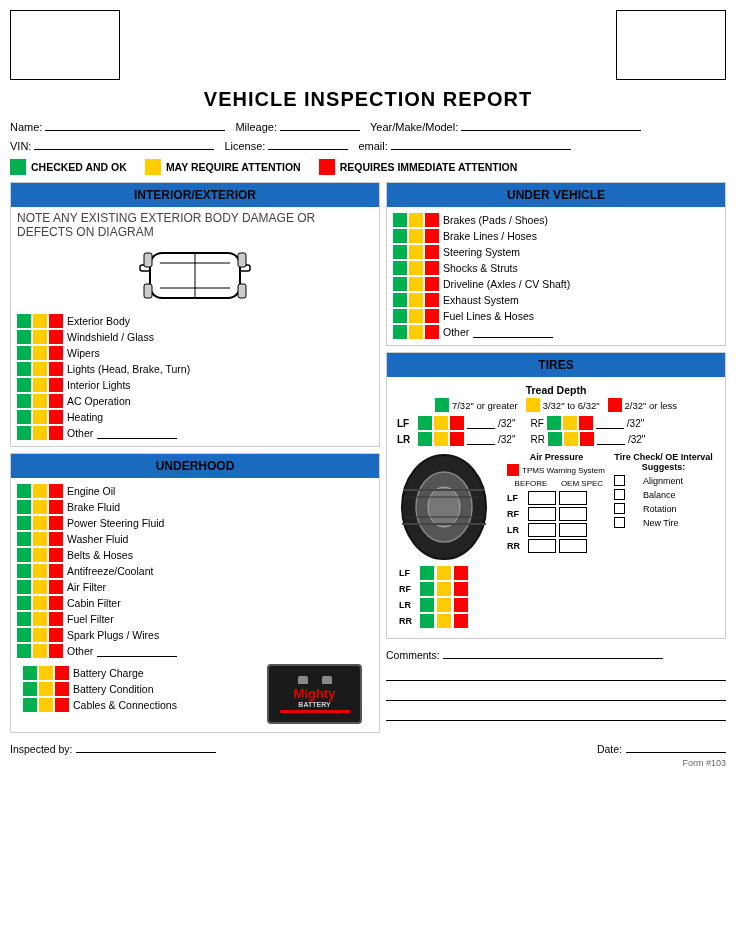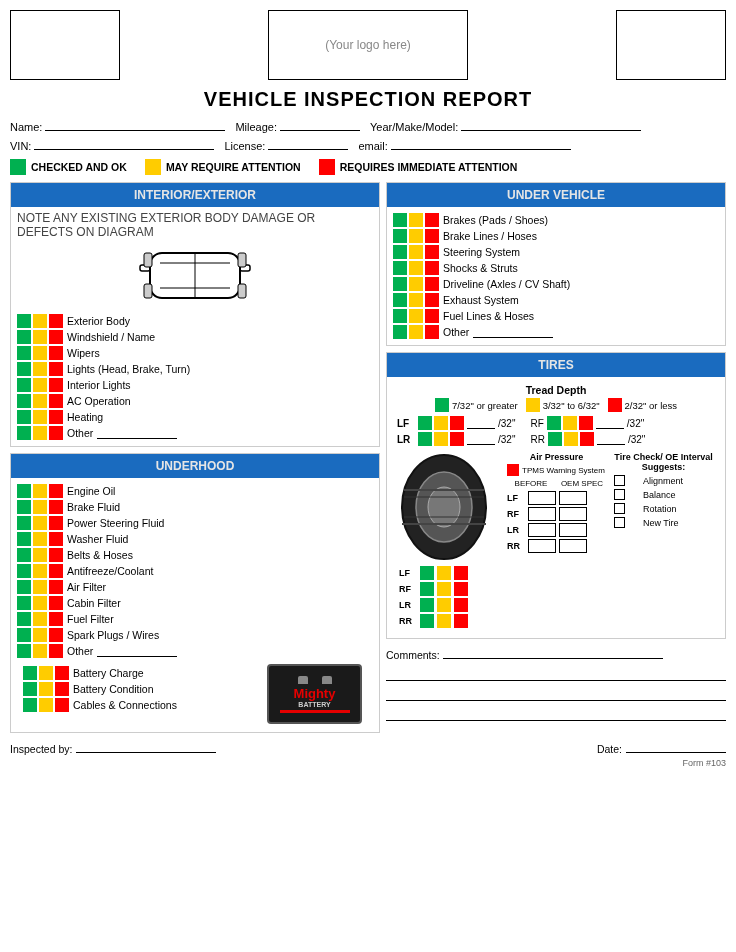--- a/index.html
+++ b/index.html
@@ -80,21 +80,21 @@
     .sq-yellow { background: #ffcc00; }
     .sq-red { background: #ff0000; }
     .main-grid {
       display: flex;
       gap: 6px;
     }
     .left-col { width: 370px; flex-shrink: 0; }
     .right-col { flex: 1; }
     .section-header {
       background: #1a6bbf;
-      color: #e5e5e5;
+      color: #000000;
       text-align: center;
       font-weight: bold;
       font-size: 12px;
       padding: 4px 0;
       border: 1.5px solid #1a6bbf;
     }
     .section-box {
       border: 1.5px solid #ccc;
       margin-bottom: 6px;
     }
@@ -273,23 +273,20 @@
       margin: 0 4px;
     }
     .battery-logo { font-size: 13px; font-weight: 900; color: #e60000; }
     .battery-sub { font-size: 7px; color: #ccc; }
   </style>
 </head>
 <body>
 
 <div class="header-row">
   <div class="logo-box"></div>
-  <div class="center-logo">
-    <span>(Your logo here)</span>
-  </div>
   <div class="logo-box"></div>
 </div>
 
 <div class="page-title">VEHICLE INSPECTION REPORT</div>
 
 <div class="form-row">
   <div class="form-field">
     <label>Name:</label>
     <span class="form-line form-line-lg"></span>
   </div>
@@ -373,21 +370,21 @@
                 <span class="cb cb-r"></span>
               </span>
               <span class="check-label">Exterior Body</span>
             </div>
             <div class="check-row">
               <span class="check-boxes">
                 <span class="cb cb-g"></span>
                 <span class="cb cb-y"></span>
                 <span class="cb cb-r"></span>
               </span>
-              <span class="check-label">Windshield / Name</span>
+              <span class="check-label">Windshield / Glass</span>
             </div>
             <div class="check-row">
               <span class="check-boxes">
                 <span class="cb cb-g"></span>
                 <span class="cb cb-y"></span>
                 <span class="cb cb-r"></span>
               </span>
               <span class="check-label">Wipers</span>
             </div>
             <div class="check-row">

